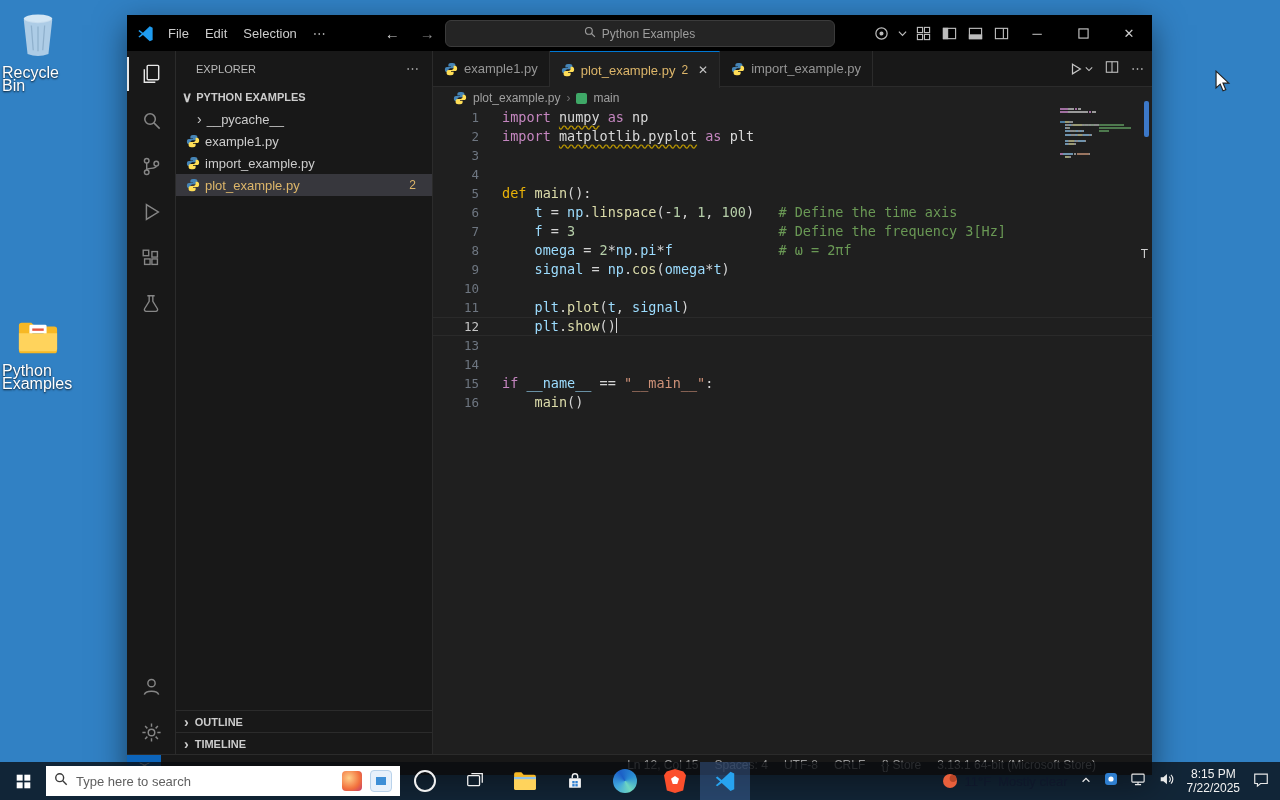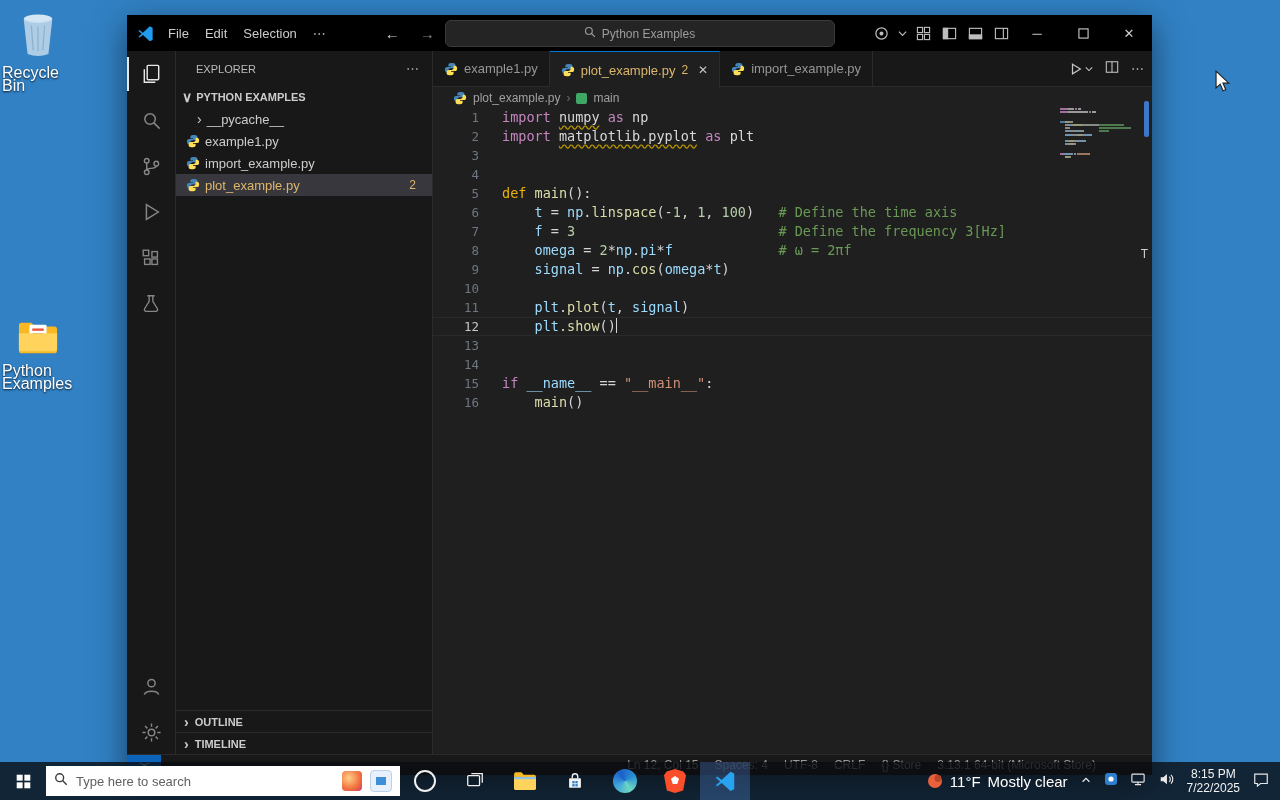--- a/index.html
+++ b/index.html
@@ -123,21 +123,21 @@
   .sh-ico2{width:20px;height:20px;border-radius:4px;background:#e8f1fb;border:1px solid #b9d2ea;
     display:flex;align-items:center;justify-content:center;}
   .sh-ico2 i{width:10px;height:8px;background:#3f8fd6;display:block;}
   .tb-app{width:50px;height:38px;display:flex;align-items:center;justify-content:center;}
   .tb-app.active{background:rgba(96,156,245,.28);}
   .edge-ball.small{width:24px;height:24px;}
   .brave-shield.small{width:22px;height:24px;}
   .brave-shield.small::after{left:7px;top:7px;width:8px;height:8px;}
   .cortana{width:18px;height:18px;border:2px solid #f0f0f0;border-radius:50%;}
   .tray{margin-left:auto;display:flex;align-items:center;gap:12px;padding-right:10px;}
-  .weather{display:flex;align-items:center;gap:7px;font-size:15px;color:#ffffff;}
+  .weather{display:flex;align-items:center;gap:7px;font-size:13px;color:#0f172a;}
   .clock{font-size:12px;line-height:14px;text-align:center;color:#f2f2f2;}
 </style>
 </head>
 <body>
 
 <div class="desktop">
 
   <div class="desk-icon" style="top:12px">
     <span>
       <svg width="38" height="46" viewBox="0 0 40 48">

